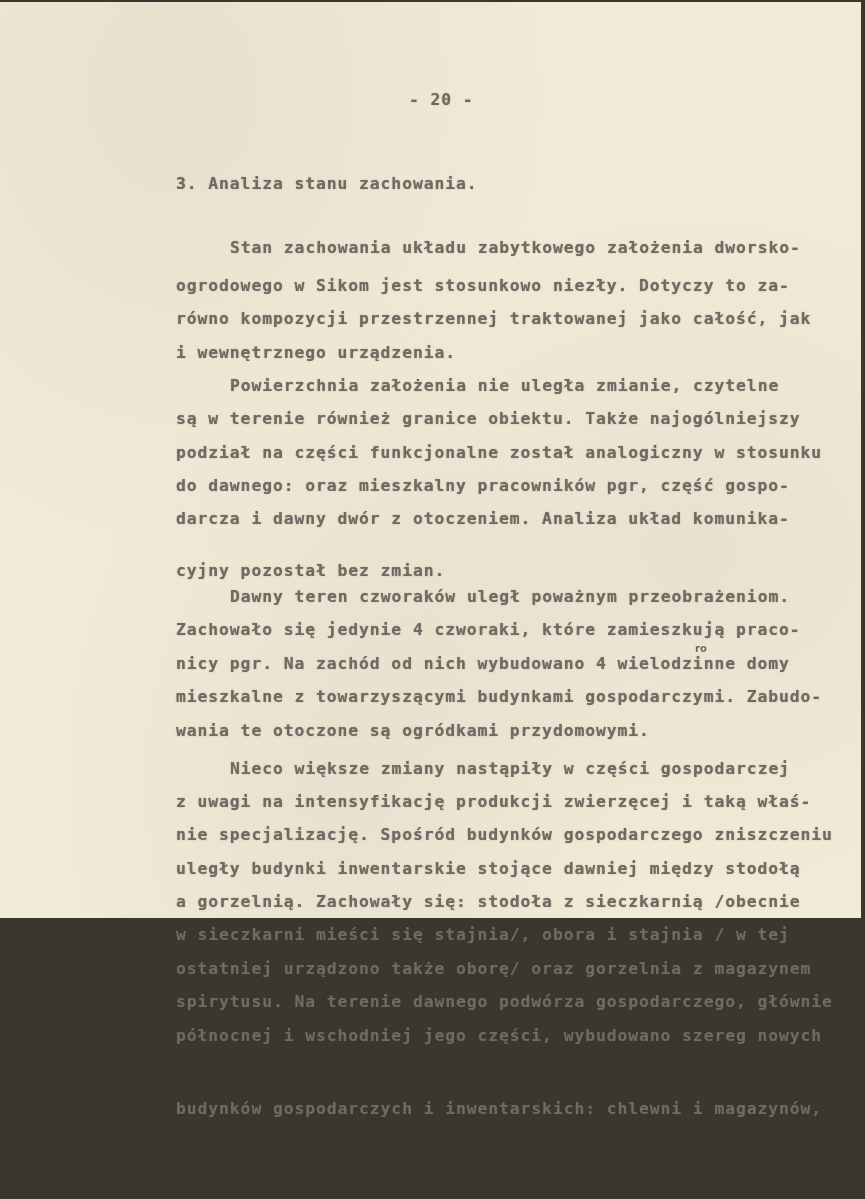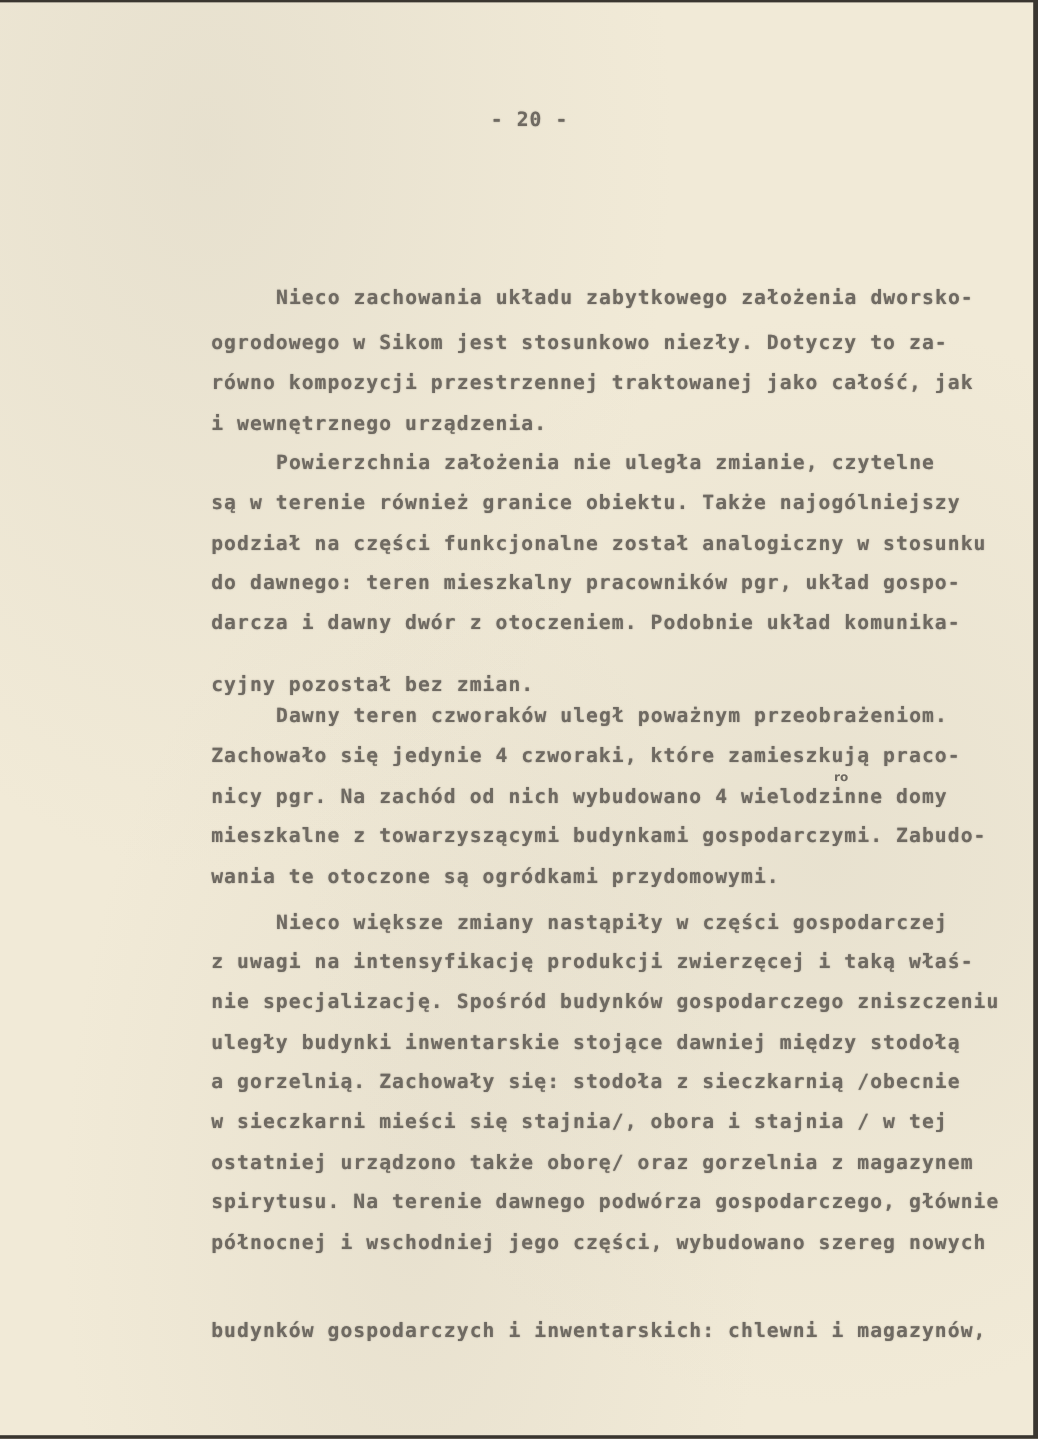--- a/index.html
+++ b/index.html
@@ -1,18 +1,18 @@
 <!DOCTYPE html>
 <html><head>
 <meta charset="utf-8">
 <style>
   html, body { margin:0; padding:0; }
   body { width:865px; height:1199px; overflow:hidden; background:#3a3630; }
   .page {
-    position:absolute; left:0; top:2px; width:861px; height:1194px;
+    position:absolute; left:0; top:2px; width:861px; height:916px;
     background:#f1ead7;
     background-image:
       radial-gradient(ellipse at 20% 10%, rgba(200,195,180,0.25), transparent 40%),
       radial-gradient(ellipse at 80% 60%, rgba(200,195,180,0.22), transparent 45%),
       radial-gradient(ellipse at 40% 85%, rgba(205,198,182,0.25), transparent 40%);
   }
   .line {
     position:absolute; left:176px; white-space:pre;
     font-family:"DejaVu Sans Mono", "Liberation Mono", monospace;
     font-size:16.4px; font-weight:bold; color:#6f6a62;
@@ -23,30 +23,31 @@
   .correction {
     position:absolute; left:695px; top:641px;
     font-family:"DejaVu Sans", sans-serif; font-size:10px; color:#6f6a62; font-weight:bold;
   }
 </style>
 </head>
 <body>
 
 <div class="page">
   <div class="line page-num" style="top:88px">- 20 -</div>
+  <div class="line" style="top:172px">3. Analiza stanu zachowania.</div>
   <div id="body-lines">
-      <div class="line indent" style="top: 236px;">Nieco zachowania układu zabytkowego założenia dworsko-</div>
+      <div class="line indent" style="top: 236px;">Stan zachowania układu zabytkowego założenia dworsko-</div>
       <div class="line" style="top: 274px;">ogrodowego w Sikom jest stosunkowo niezły. Dotyczy to za-</div>
       <div class="line" style="top: 307px;">równo kompozycji przestrzennej traktowanej jako całość, jak</div>
       <div class="line" style="top: 341px;">i wewnętrznego urządzenia.</div>
       <div class="line indent" style="top: 374px;">Powierzchnia założenia nie uległa zmianie, czytelne</div>
       <div class="line" style="top: 407px;">są w terenie również granice obiektu. Także najogólniejszy</div>
       <div class="line" style="top: 441px;">podział na części funkcjonalne został analogiczny w stosunku</div>
-      <div class="line" style="top: 474px;">do dawnego: teren mieszkalny pracowników pgr, układ gospo-</div>
-      <div class="line" style="top: 507px;">darcza i dawny dwór z otoczeniem. Podobnie układ komunika-</div>
+      <div class="line" style="top: 474px;">do dawnego: oraz mieszkalny pracowników pgr, część gospo-</div>
+      <div class="line" style="top: 507px;">darcza i dawny dwór z otoczeniem. Analiza układ komunika-</div>
       <div class="line" style="top: 559px;">cyjny pozostał bez zmian.</div>
       <div class="line indent" style="top: 585px;">Dawny teren czworaków uległ poważnym przeobrażeniom.</div>
       <div class="line" style="top: 618px;">Zachowało się jedynie 4 czworaki, które zamieszkują praco-</div>
       <div class="line" style="top: 652px;">nicy pgr. Na zachód od nich wybudowano 4 wielodzinne domy</div>
       <div class="line" style="top: 685px;">mieszkalne z towarzyszącymi budynkami gospodarczymi. Zabudo-</div>
       <div class="line" style="top: 719px;">wania te otoczone są ogródkami przydomowymi.</div>
       <div class="line indent" style="top: 757px;">Nieco większe zmiany nastąpiły w części gospodarczej</div>
       <div class="line" style="top: 790px;">z uwagi na intensyfikację produkcji zwierzęcej i taką właś-</div>
       <div class="line" style="top: 823px;">nie specjalizację. Spośród budynków gospodarczego zniszczeniu</div>
       <div class="line" style="top: 857px; text-align: right;">uległy budynki inwentarskie stojące dawniej między stodołą</div>

